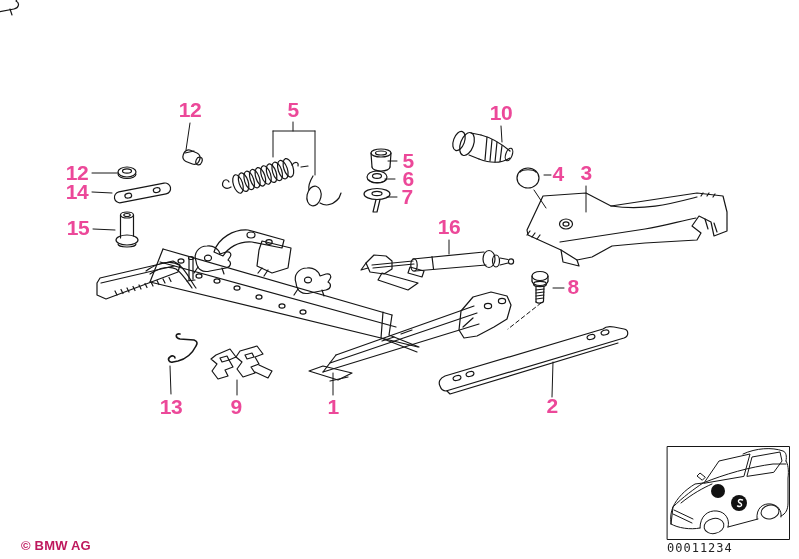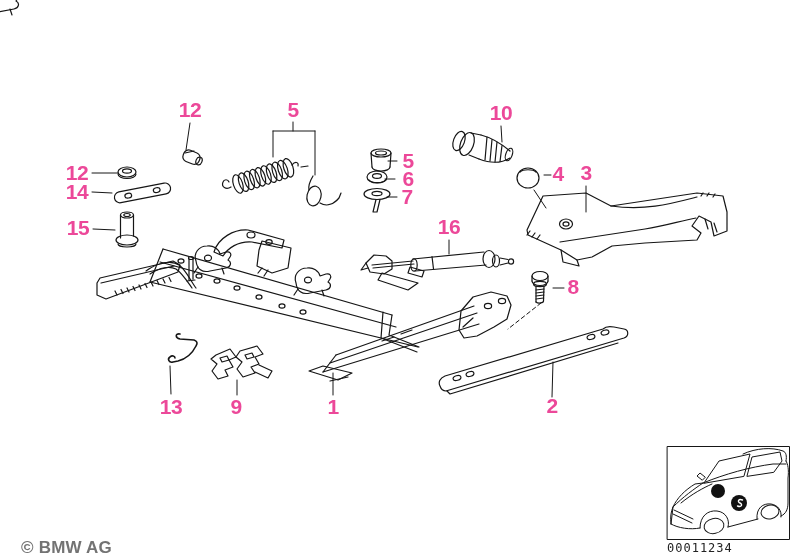--- a/index.html
+++ b/index.html
@@ -18,21 +18,21 @@
   svg .wht{stroke:#fff;fill:none;stroke-width:1.4;stroke-linecap:round;}
   .callout{
     position:absolute;
     transform:translate(-50%,-50%);
     font-weight:bold;font-size:21px;color:#ec4899;
     letter-spacing:-0.5px;white-space:nowrap;
     user-select:none;
   }
   .copyright{
     position:absolute;left:21px;top:538px;
-    font-size:17px;font-weight:600;color:#737373;letter-spacing:0.2px;
+    font-size:13px;font-weight:600;color:#be185d;letter-spacing:0.2px;
   }
   .imgnum{
     position:absolute;left:667px;top:541px;
     font-family:"DejaVu Sans Mono", monospace;
     font-size:12px;color:#222;letter-spacing:1px;
   }
 </style>
 </head>
 <body>
 

